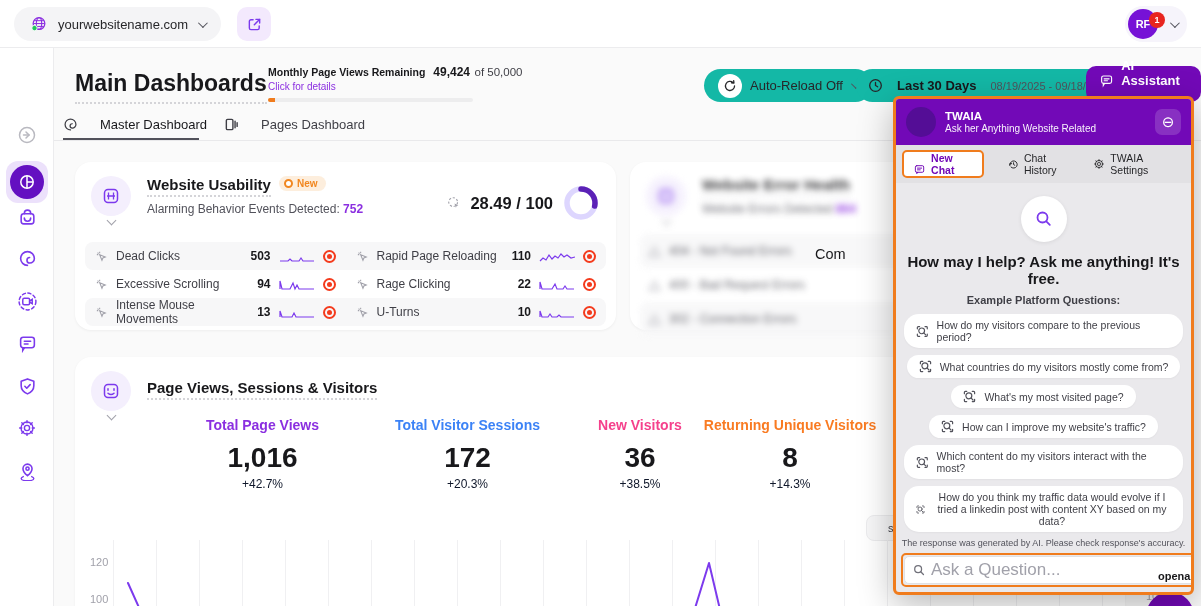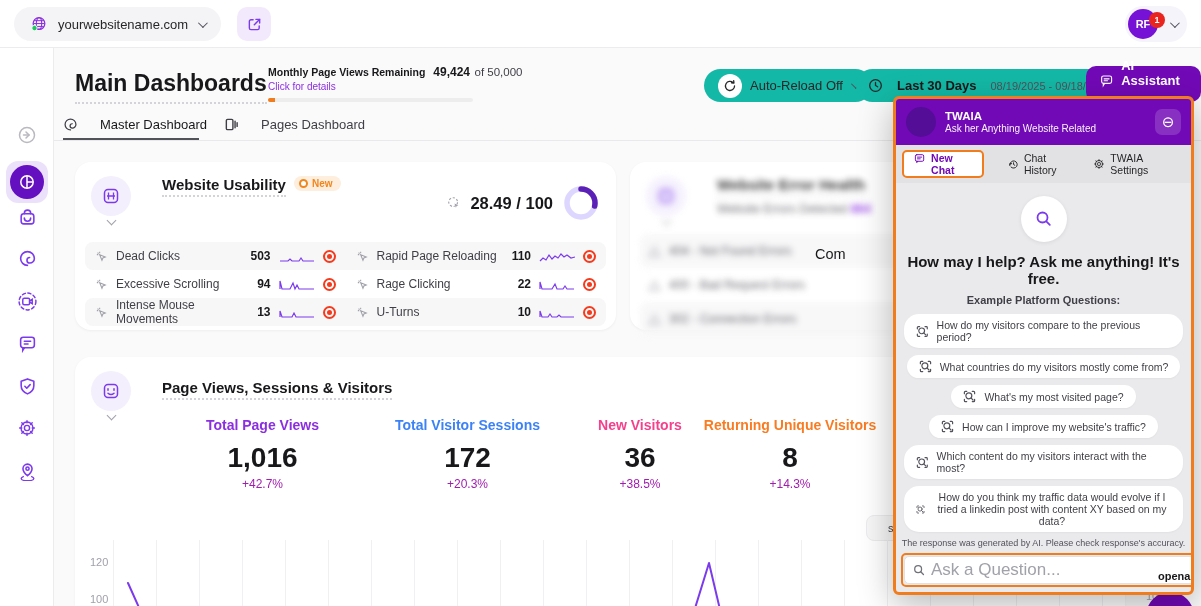--- a/index.html
+++ b/index.html
@@ -54,21 +54,21 @@
 
   
   .card { position:absolute; background:#fff; border-radius:16px; box-shadow:0 1px 3px rgba(0,0,0,0.05); }
   .icon-circle { width:40px; height:40px; border-radius:50%; background:#f4effd; display:flex; align-items:center; justify-content:center; }
   .icon-chev { display:block; margin:1px auto 0; width:7px; height:7px; border-right:1.4px solid #a1a1aa; border-bottom:1.4px solid #a1a1aa; transform:rotate(45deg); }
   .card-title { font-size:15px; font-weight:700; color:#18181b; border-bottom:2px dotted #d4d4d8; padding-bottom:2px; display:inline-block; }
   .card-sub { font-size:12px; color:#52525b; margin-top:5px; }
   .purple-num { color:#8b2fe0; font-weight:700; }
 
   .usability-card { left:75px; top:162px; width:541px; height:168px; }
-  .card-head { display:flex; padding:14px 16px 0 16px; gap:31px; }
+  .card-head { display:flex; padding:14px 16px 0 16px; gap:16px; }
   .badge-new { display:inline-flex; align-items:center; gap:4px; background:#fdeedd; border-radius:9px; padding:2px 8px 2px 5px; margin-left:8px; vertical-align:2px; }
   .badge-dot { width:9px; height:9px; border:2.4px solid #f1861f; border-radius:50%; background:#fff; }
   .badge-new span { font-size:10px; font-weight:700; color:#f1861f; }
   .score-group { position:absolute; right:16px; top:22px; display:flex; align-items:center; gap:9px; }
   .score-txt { font-size:16.5px; font-weight:800; color:#18181b; }
   .metrics { position:absolute; left:10px; top:80px; width:521px; }
   .mrow { display:flex; height:28px; border-radius:8px; }
   .mrow.alt { background:#f7f7f8; }
   .mcell { flex:1; display:flex; align-items:center; gap:8px; padding:0 10px; cursor:pointer; }
   .mlabel { font-size:12px; color:#3f3f46; flex:1; }
@@ -82,21 +82,21 @@
   .blurwrap { filter:blur(3px); opacity:0.85; }
   .erow { display:flex; align-items:center; height:34px; margin:0 10px; padding:0 8px; border-radius:8px; gap:8px; }
   .erow.alt { background:#f7f7f8; }
   .elabel { font-size:12px; color:#52525b; flex:1; }
   .tooltip-partial { position:absolute; left:815px; top:246px; font-size:14.5px; color:#18181b; z-index:6; }
 
   .pv-card { left:75px; top:357px; width:1050px; height:300px; }
   .stat { position:absolute; top:60px; text-align:center; }
   .stat-label { font-size:14px; font-weight:600; }
   .stat-value { font-size:28px; font-weight:700; color:#18181b; margin-top:9px; }
-  .stat-delta { font-size:12px; color:#a21caf; margin-top:3px; }
+  .stat-delta { font-size:12px; color:#0f172a; margin-top:3px; }
   .s1 { left:100px; width:175px; } .s1 .stat-label { color:#8b2fe0; }
   .s2 { left:300px; width:185px; } .s2 .stat-label { color:#3b82f6; }
   .s3 { left:490px; width:150px; } .s3 .stat-label { color:#f5418c; }
   .s4 { left:625px; width:180px; } .s4 .stat-label { color:#f97b22; }
   .s5 { left:845px; width:150px; text-align:left; } .s5 .stat-label { color:#a855f7; }
   .s5 .stat-value { padding-left:27px; } .s5 .stat-delta { padding-left:21px; }
   .partial-pill { position:absolute; left:866px; top:515px; width:70px; height:26px; background:#f7f7f8; border:1px solid #ececee; border-radius:8px; font-size:11px; color:#3f3f46; display:flex; align-items:center; padding-left:21px; cursor:pointer; }
 
   
   .ytick { position:absolute; font-size:11px; color:#a1a1aa; z-index:1; }
@@ -106,21 +106,21 @@
 
   
   .chat-blob { position:absolute; left:1146px; top:592px; width:48px; height:48px; border-radius:50%; background:#7209b7; z-index:8; cursor:pointer; }
   .panel { position:absolute; left:893px; top:96px; width:301px; height:499px; border:3px solid #f07c1d; border-radius:6px; background:#eae9ec; box-shadow:0 10px 35px rgba(0,0,0,0.28); z-index:20; display:flex; flex-direction:column; overflow:hidden; }
   .panel-head { height:46px; background:#7209b7; display:flex; align-items:center; gap:9px; padding:13px 10px; flex:none; }
   .panel-avatar { width:30px; height:30px; border-radius:50%; background:#540d96; flex:none; }
   .panel-title { font-size:11.5px; font-weight:800; color:#fff; }
   .panel-sub { font-size:10px; color:rgba(255,255,255,0.95); margin-top:1px; }
   .min-btn { margin-left:auto; width:26px; height:26px; border-radius:7px; background:rgba(255,255,255,0.16); color:#fff; font-size:15px; display:flex; align-items:center; justify-content:center; cursor:pointer; }
   .panel-tabs { height:38px; background:#e2e1e4; display:flex; align-items:center; padding:0 6px; gap:4px; flex:none; }
-  .ptab-new { background:#fff; border:2px solid #f07c1d; border-radius:5px; height:28px; display:flex; align-items:flex-start; gap:6px; padding:0 10px; cursor:pointer; }
+  .ptab-new { background:#fff; border:2px solid #f07c1d; border-radius:5px; height:28px; display:flex; align-items:flex-end; gap:6px; padding:0 10px; cursor:pointer; }
   .ptab-new span { font-size:10.5px; font-weight:600; color:#7209b7; }
   .ptab { display:flex; align-items:center; gap:5px; cursor:pointer; padding:0 8px; }
   .ptab span { font-size:10.5px; color:#27272a; }
   .ptab.hist { margin-left:12px; }
   .ptab.sett { margin-left:auto; margin-right:4px; }
   .panel-body { flex:1; position:relative; display:flex; flex-direction:column; align-items:center; }
   .search-circle { margin-top:13px; width:46px; height:46px; border-radius:50%; background:#fff; box-shadow:0 1px 4px rgba(0,0,0,0.08); display:flex; align-items:center; justify-content:center; }
   .chat-heading { margin-top:11px; font-size:15px; font-weight:800; color:#18181b; text-align:center; }
   .examples-label { margin-top:7px; font-size:11px; font-weight:700; color:#3f3f46; }
   .chips { margin-top:8px; display:flex; flex-direction:column; align-items:center; gap:7px; width:100%; padding:0 8px; }
@@ -305,20 +305,21 @@
           </div>
         <span class="icon-chev"></span>
       </div>
       <div>
         <div>
           <span class="card-title">Website Usability</span><span class="badge-new">
               <span class="badge-dot"></span>
               <span>New</span>
             </span>
         </div>
+        <div class="card-sub"><span>Alarming Behavior Events Detected:</span> <span class="purple-num">752</span></div>
       </div>
     </div>
     <div class="score-group">
       <svg width="14" height="14" viewBox="0 0 16 16" fill="none" stroke="#a1a1aa" stroke-width="1.3">
           <circle cx="7" cy="7" r="5" stroke-dasharray="2.5 2"></circle>
           <path d="M8.5 8.5l4.5 2-2 .8-.8 2z" fill="#a1a1aa" stroke="none"></path>
         </svg>
       <span class="score-txt">28.49 / 100</span>
       <svg width="38" height="38" viewBox="0 0 38 38">
         <circle cx="19" cy="19" r="14" fill="none" stroke="#ddd6fe" stroke-width="5.5"></circle>

